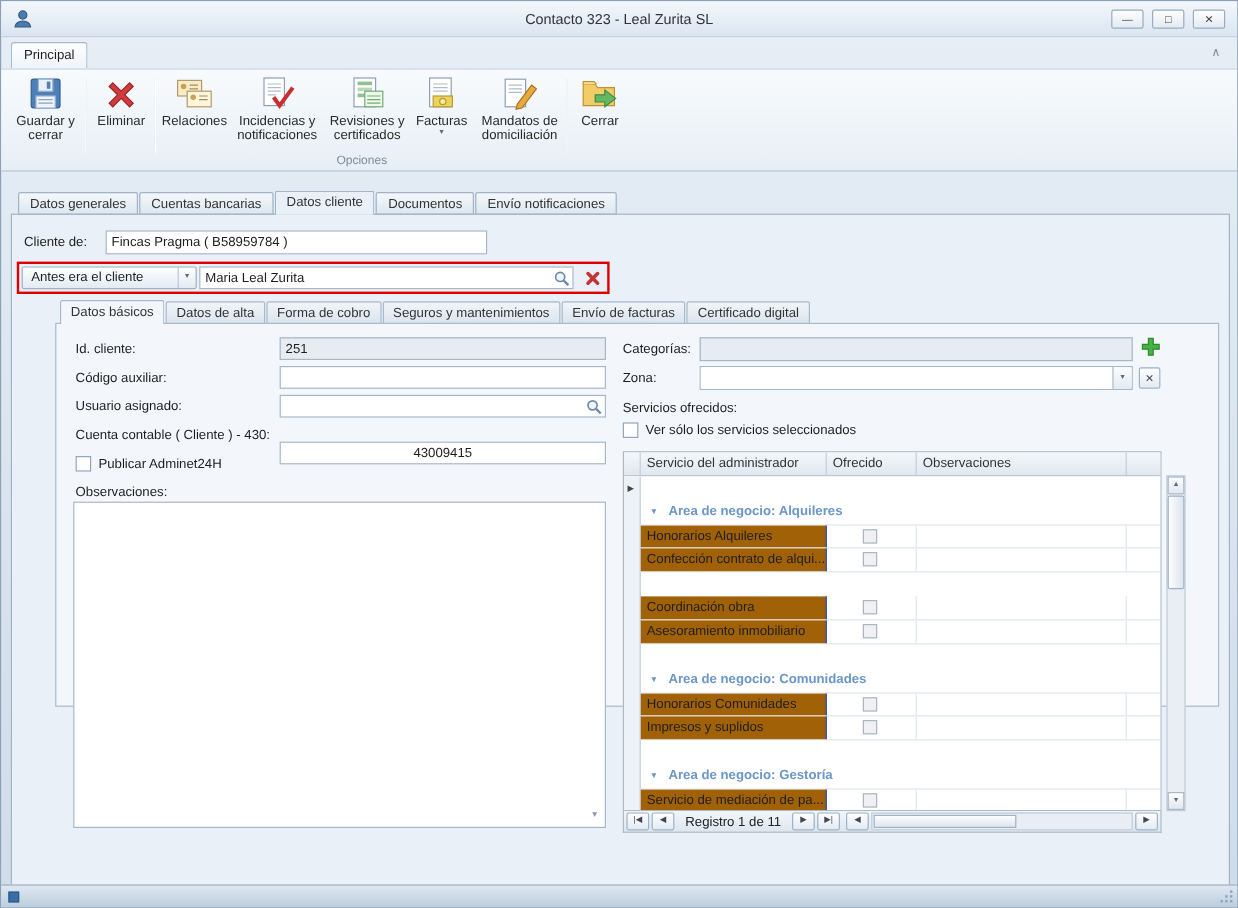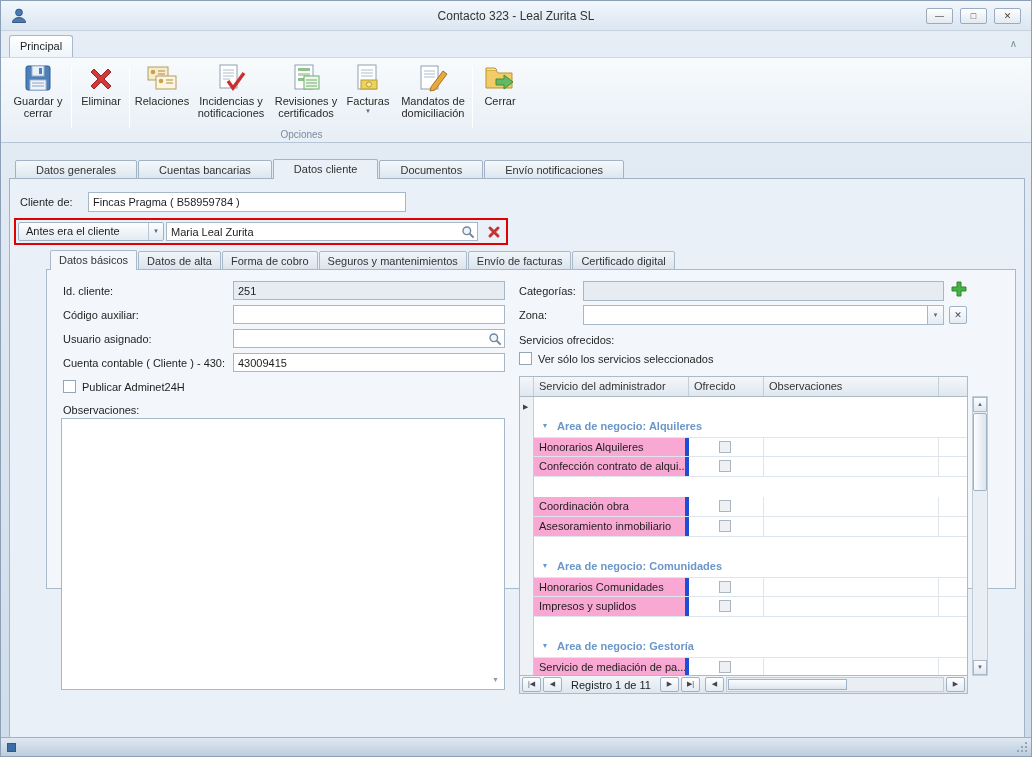--- a/index.html
+++ b/index.html
@@ -22,21 +22,21 @@
 .ribbon{position:absolute;top:56px;left:0;right:0;height:86px;background:linear-gradient(#f8fbfd,#e7eef5);border-top:1px solid #cdd9e5;border-bottom:1px solid #b6c5d5}
 .rbtn{position:absolute;top:4px;height:66px;text-align:center;cursor:default}
 .rbtn svg{display:block;margin:0 auto 1px;width:32px;height:32px}
 .rlabel{display:block;font-size:11px;line-height:12px;color:#2a2a2a}
 .rdrop{display:block;font-size:6px;color:#5a6a7e;line-height:7px;margin-top:1px}
 .rsep{position:absolute;top:8px;width:1px;height:62px;background:#c8d4e0;border-right:1px solid #fff}
 .rgroup{position:absolute;top:71px;left:131px;width:339px;text-align:center;color:#7c8ba0;font-size:10px}
 
 
 .tabs1{position:absolute;top:158px;left:14px;height:20px;display:flex;align-items:flex-end;z-index:4}
-.tab1{position:relative;height:19px;margin-right:1px;padding:0 20px;line-height:18px;background:linear-gradient(#f4f8fb,#dde7f0);border:1px solid #a2b3c5;border-radius:2px 2px 0 0;color:#333;white-space:nowrap;cursor:default}
+.tab1{position:relative;height:19px;margin-right:1px;padding:0 9px;line-height:18px;background:linear-gradient(#f4f8fb,#dde7f0);border:1px solid #a2b3c5;border-radius:2px 2px 0 0;color:#333;white-space:nowrap;cursor:default}
 .tab1.active{height:20px;background:#e9f0f7;border-bottom:none;line-height:19px}
 
 
 .panel1{position:absolute;top:177px;left:8px;width:1016px;height:560px;background:#e9f0f7;border:1px solid #a2b3c5;z-index:2}
 .flabel{position:absolute;line-height:20px;color:#1e1e1e;white-space:nowrap}
 .txt{position:absolute;height:20px;border:1px solid #a6b7c8;background:#fff;padding:0 4px;font-family:"Liberation Sans",sans-serif;font-size:11px;color:#1e1e1e}
 .txt.ro{background:#e6ecf2}
 .btn{position:absolute;height:21px;background:linear-gradient(#fefefe,#e3ebf3);border:1px solid #9fb2c6;border-radius:2px;font-family:"Liberation Sans",sans-serif;font-size:11px;color:#1e1e1e;text-align:center;cursor:default}
 
 
@@ -68,21 +68,21 @@
 .grid{position:absolute;left:472px;top:106px;width:449px;height:300px;border:1px solid #aeb9c6;background:#fff;overflow:hidden}
 .ghead{position:absolute;top:0;left:0;right:0;height:20px;background:linear-gradient(#f4f7fa,#dfe7ef);border-bottom:1px solid #aeb9c6}
 .hcell{position:absolute;top:0;bottom:0;border-right:1px solid #c3cedb;padding:3px 5px;color:#333;overflow:hidden;white-space:nowrap;cursor:default}
 .gbody{position:absolute;top:20px;left:0;right:0;bottom:0;overflow:hidden;background:#fff}
 .ggutter{position:absolute;left:0;top:0;bottom:0;width:14px;background:#eef2f6;border-right:1px solid #c3cedb}
 .rowind{position:absolute;left:3px;top:6px;font-size:7px;color:#444}
 .trow{position:absolute;left:14px;width:434px;height:20px}
 .trow.item{border-bottom:1px solid #dfe5ec;cursor:default}
 .trow.item.first{border-top:1px solid #dfe5ec}
 .tc{position:absolute;top:0;bottom:0;padding:3px 5px;overflow:hidden;white-space:nowrap}
-.tc.c1{left:0;width:155px;border-right:4px solid #1d4ed8;background:#f9a8d4}
+.tc.c1{left:0;width:155px;border-right:1px solid #1d4ed8;background:#a16207}
 .tc.c2{left:155px;width:75px;border-right:1px solid #dfe5ec;padding:0}
 .tc.c3{left:230px;width:175px;border-right:1px solid #dfe5ec}
 .gridcb{position:absolute;left:30px;top:3px;width:12px;height:12px;background:#eef0f3;border:1px solid #aab6c2;cursor:default}
 .trow.group{color:#6b96c8;font-weight:bold;cursor:default}
 .trow.group .chev{position:absolute;left:9px;top:4px;font-size:8px;color:#6b96c8;font-weight:normal}
 .trow.group .gname{position:absolute;left:23px;top:3px}
 
 
 .vscroll{position:absolute;left:925px;top:126px;width:16px;height:280px;background:#e9eef4;border:1px solid #c0ccd8}
 .sbtn{position:absolute;left:0;right:0;height:15px;background:linear-gradient(#fdfdfe,#e0e8f0);border:1px solid #aab8c8;text-align:center;font-size:6px;line-height:13px;color:#5a6a7e;cursor:default}
@@ -255,21 +255,21 @@
       <input class="txt ro" style="left: 186px; top: 11px; width: 272px; height: 19px;" readonly="" value="251">
       <div class="flabel" style="left:16px;top:35px">Código auxiliar:</div>
       <input class="txt" style="left: 186px; top: 35px; width: 272px; height: 19px;" value="">
       <div class="flabel" style="left:16px;top:59px">Usuario asignado:</div>
       <input class="txt" style="left: 186px; top: 59px; width: 272px; height: 19px; padding-right: 20px;" value="">
       <svg class="mag" style="left:441px;top:62px" viewBox="0 0 14 14">
           <circle cx="5.8" cy="5.8" r="3.8" fill="#eef4fa" stroke="#6f87a3" stroke-width="1.4"></circle>
           <line x1="8.8" y1="8.8" x2="12.6" y2="12.6" stroke="#6f87a3" stroke-width="2"></line>
         </svg>
       <div class="flabel" style="left:16px;top:83px">Cuenta contable ( Cliente ) - 430:</div>
-      <input class="txt" style="left: 186px; top: 83px; width: 272px; height: 19px;" value="43009415">
+      <input class="txt" style="left: 186px; top: 98px; width: 272px; height: 19px; text-align: center;" value="43009415">
       <span class="cbx" style="left:16px;top:110px"></span>
       <div class="flabel" style="left:35px;top:107px">Publicar Adminet24H</div>
       <div class="flabel" style="left:16px;top:130px">Observaciones:</div>
       <textarea class="obs" style=""></textarea>
       <div class="obs-hint">▼</div>
 
       <div class="flabel" style="left:472px;top:11px">Categorías:</div>
       <input class="txt ro" style="left: 536px; top: 11px; width: 361px;" readonly="" value="">
       <svg class="plusbtn" viewBox="0 0 20 20">
           <path d="M8 3 h4 v5 h5 v4 h-5 v5 H8 v-5 H3 V8 h5 Z" fill="#44b244" stroke="#2e8a2e"></path>

